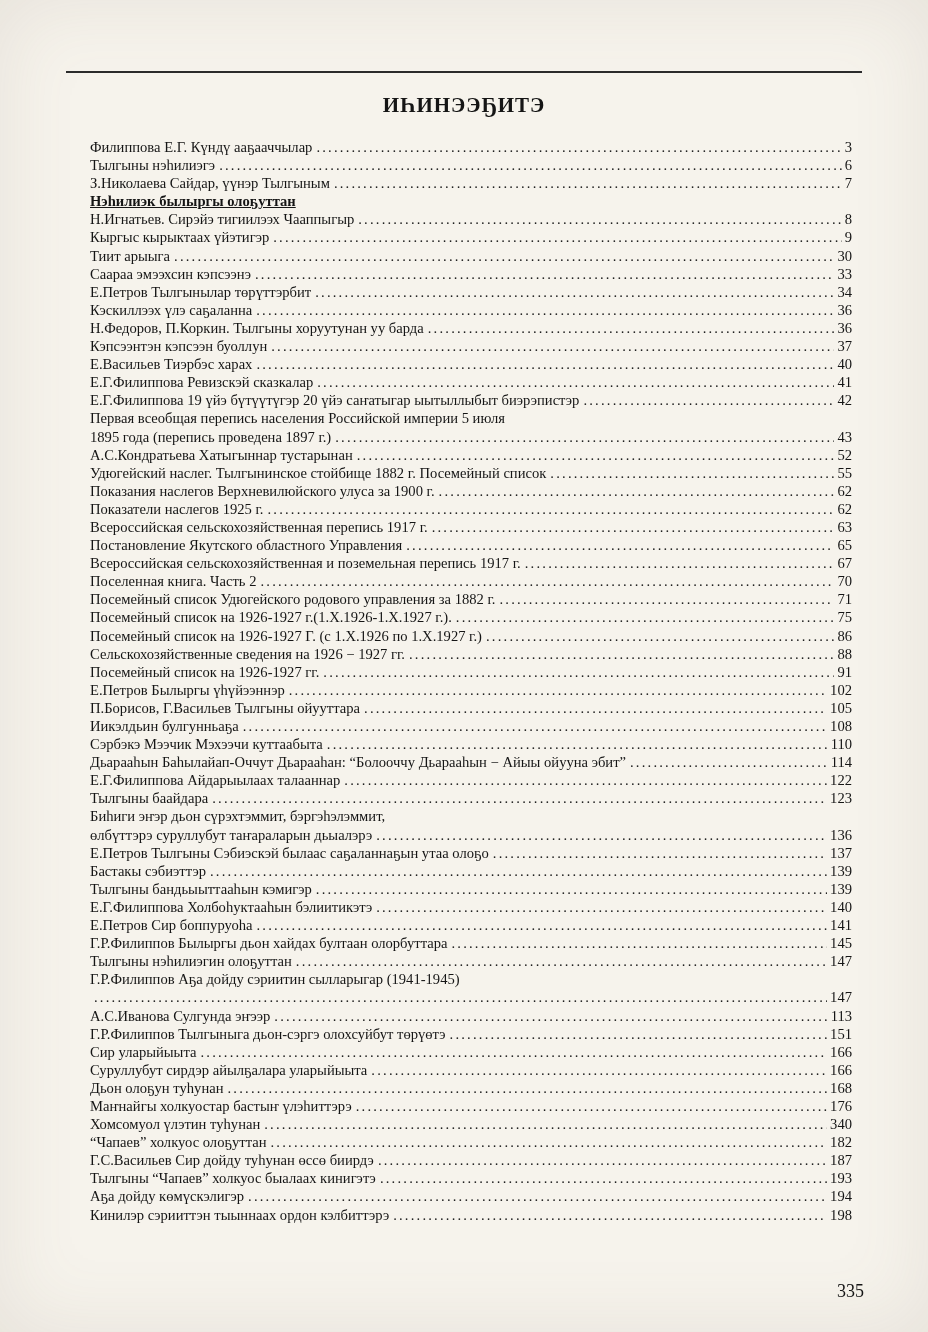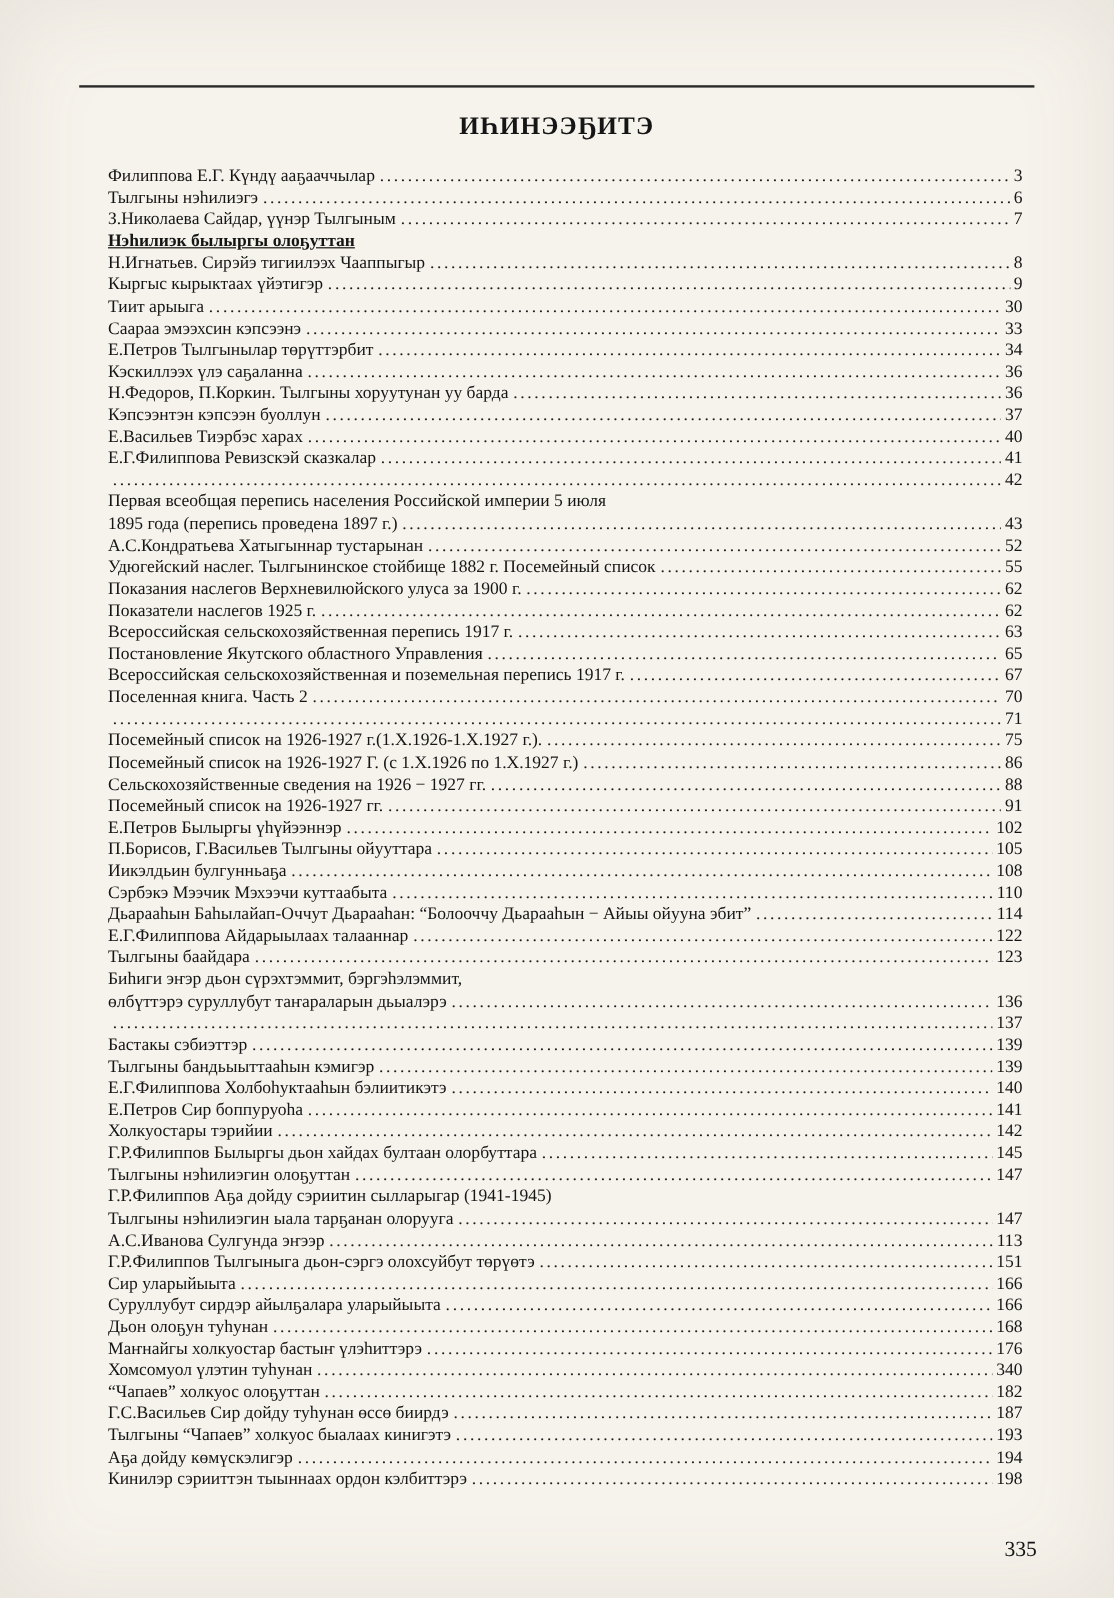--- a/index.html
+++ b/index.html
@@ -135,20 +135,21 @@
         <span class="text">Е.Васильев Тиэрбэс харах</span>
         <span class="leader"></span>
         <span class="page-num">40</span>
       </div>
       <div class="row">
         <span class="text">Е.Г.Филиппова Ревизскэй сказкалар</span>
         <span class="leader"></span>
         <span class="page-num">41</span>
       </div>
       <div class="row">
+        <span class="text">Е.Г.Филиппова 19 үйэ бүтүүтүгэр 20 үйэ саҥатыгар ыытыллыбыт биэрэпистэр</span>
         <span class="leader"></span>
         <span class="page-num">42</span>
       </div>
       <div class="row">
         <span class="text">Первая всеобщая перепись населения Российской империи 5 июля</span>
       </div>
       <div class="row">
         <span class="text">1895 года (перепись проведена 1897 г.)</span>
         <span class="leader"></span>
         <span class="page-num">43</span>
@@ -187,20 +188,21 @@
         <span class="text">Всероссийская сельскохозяйственная и поземельная перепись 1917 г.</span>
         <span class="leader"></span>
         <span class="page-num">67</span>
       </div>
       <div class="row">
         <span class="text">Поселенная книга. Часть 2</span>
         <span class="leader"></span>
         <span class="page-num">70</span>
       </div>
       <div class="row">
+        <span class="text">Посемейный список Удюгейского родового управления за 1882 г.</span>
         <span class="leader"></span>
         <span class="page-num">71</span>
       </div>
       <div class="row">
         <span class="text">Посемейный список на 1926-1927 г.(1.X.1926-1.X.1927 г.).</span>
         <span class="leader"></span>
         <span class="page-num">75</span>
       </div>
       <div class="row">
         <span class="text">Посемейный список на 1926-1927 Г. (с 1.X.1926 по 1.X.1927 г.)</span>
@@ -254,20 +256,21 @@
       </div>
       <div class="row">
         <span class="text">Биһиги эҥэр дьон сүрэхтэммит, бэргэһэлэммит,</span>
       </div>
       <div class="row">
         <span class="text">өлбүттэрэ суруллубут таҥараларын дьыалэрэ</span>
         <span class="leader"></span>
         <span class="page-num">136</span>
       </div>
       <div class="row">
+        <span class="text">Е.Петров Тылгыны Сэбиэскэй былаас саҕаланнаҕын утаа олоҕо</span>
         <span class="leader"></span>
         <span class="page-num">137</span>
       </div>
       <div class="row">
         <span class="text">Бастакы сэбиэттэр</span>
         <span class="leader"></span>
         <span class="page-num">139</span>
       </div>
       <div class="row">
         <span class="text">Тылгыны бандьыыттааһын кэмигэр</span>
@@ -278,39 +281,33 @@
         <span class="text">Е.Г.Филиппова Холбоһуктааһын бэлиитикэтэ</span>
         <span class="leader"></span>
         <span class="page-num">140</span>
       </div>
       <div class="row">
         <span class="text">Е.Петров Сир боппуруоһа</span>
         <span class="leader"></span>
         <span class="page-num">141</span>
       </div>
       <div class="row">
-        <span class="text">Холкуостары тэрийии</span>
-        <span class="leader"></span>
-        <span class="page-num">142</span>
-      </div>
-      <div class="row">
         <span class="text">Г.Р.Филиппов Былыргы дьон хайдах бултаан олорбуттара</span>
         <span class="leader"></span>
         <span class="page-num">145</span>
       </div>
       <div class="row">
         <span class="text">Тылгыны нэһилиэгин олоҕуттан</span>
         <span class="leader"></span>
         <span class="page-num">147</span>
       </div>
       <div class="row">
         <span class="text">Г.Р.Филиппов Аҕа дойду сэриитин сылларыгар (1941-1945)</span>
       </div>
       <div class="row">
-        <span class="text">Тылгыны нэһилиэгин ыала тарҕанан олорууга</span>
         <span class="leader"></span>
         <span class="page-num">147</span>
       </div>
       <div class="row">
         <span class="text">А.С.Иванова Сулгунда эҥээр</span>
         <span class="leader"></span>
         <span class="page-num">113</span>
       </div>
       <div class="row">
         <span class="text">Г.Р.Филиппов Тылгыныга дьон-сэргэ олохсуйбут төрүөтэ</span>

